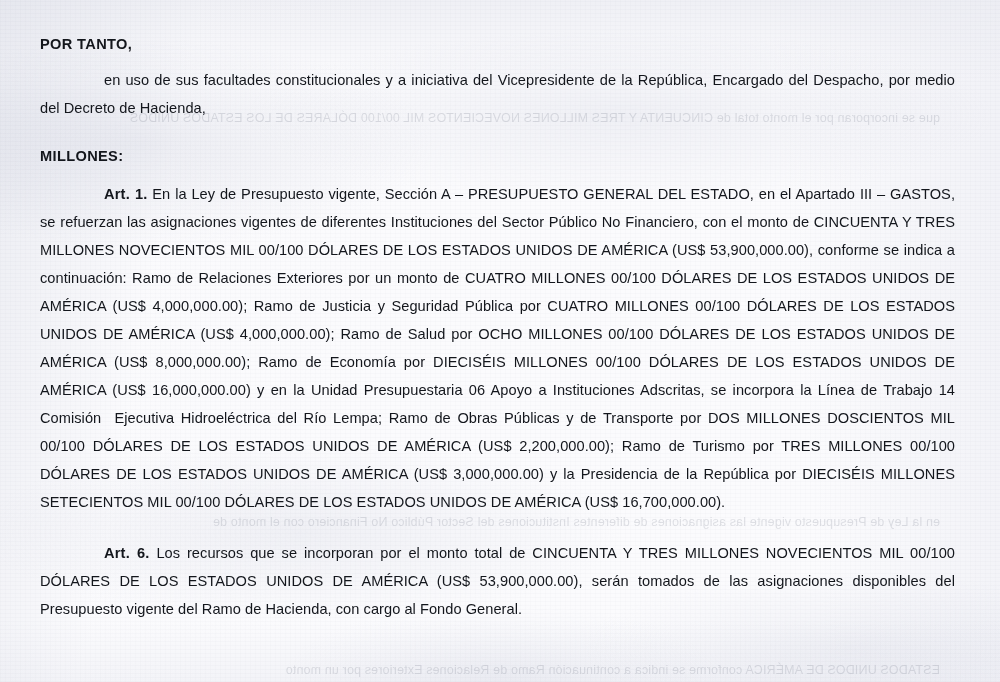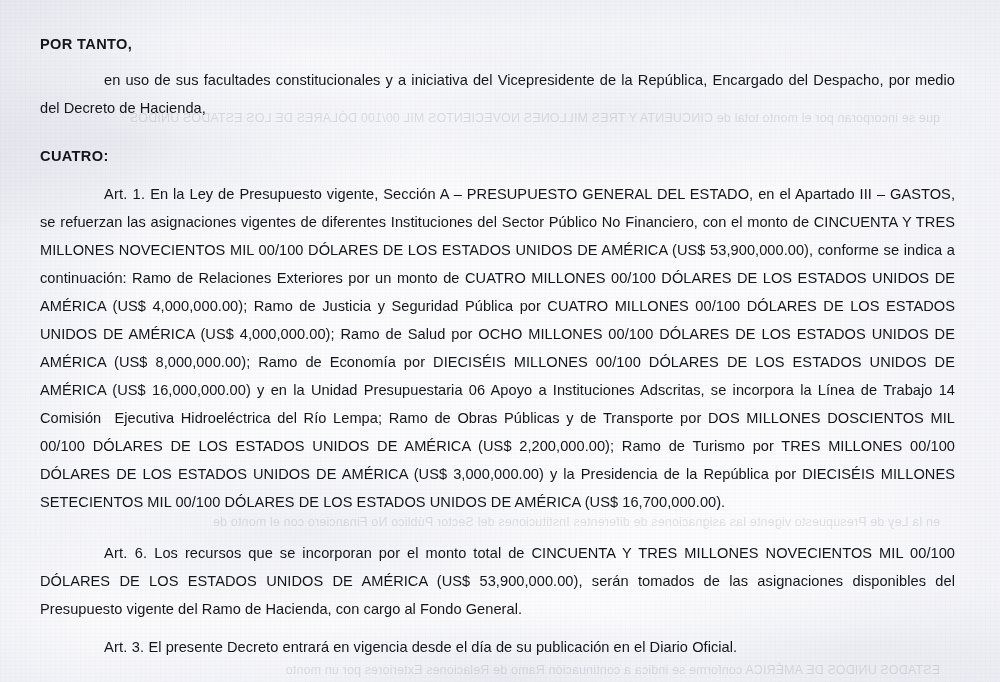--- a/index.html
+++ b/index.html
@@ -70,21 +70,21 @@
   p.para {
     margin: 0;
     text-align: justify;
     text-justify: inter-word;
     white-space: pre-wrap;
   }
   p.para.indent   { text-indent: 64px; }
   p.last          { text-align: left; }
 
   .lbl {
-    font-weight: normal;
+    font-weight: bold;
     letter-spacing: 0.2px;
   }
 
   .heading {
     margin: 0;
     font-weight: bold;
     font-size: 14.6px;
     letter-spacing: 0.35px;
     line-height: 28px;
   }
@@ -134,29 +134,26 @@
 
     <div class="blk-por-tanto">
       <p class="heading">POR TANTO,</p>
     </div>
 
     <div class="blk-enuso">
       <p class="para indent">en uso de sus facultades constitucionales y a iniciativa del Vicepresidente de la República, Encargado del Despacho, por medio del Decreto de Hacienda,</p>
     </div>
 
     <div class="blk-decreta">
-      <p class="heading">CUATRO:</p>
+      <p class="heading">MILLONES:</p>
     </div>
 
     <div class="blk-art1">
       <p class="para indent"><span class="lbl">Art. 1.</span><span> En la Ley de Presupuesto vigente, Sección A – PRESUPUESTO GENERAL DEL ESTADO, en el Apartado III – GASTOS, se refuerzan las asignaciones vigentes de diferentes Instituciones del Sector Público No Financiero, con el monto de CINCUENTA Y TRES MILLONES NOVECIENTOS MIL 00/100 DÓLARES DE LOS ESTADOS UNIDOS DE AMÉRICA (US$ 53,900,000.00), conforme se indica a continuación: Ramo de Relaciones Exteriores por un monto de CUATRO MILLONES 00/100 DÓLARES DE LOS ESTADOS UNIDOS DE AMÉRICA (US$ 4,000,000.00); Ramo de Justicia y Seguridad Pública por CUATRO MILLONES 00/100 DÓLARES DE LOS ESTADOS UNIDOS DE AMÉRICA (US$ 4,000,000.00); Ramo de Salud por OCHO MILLONES 00/100 DÓLARES DE LOS ESTADOS UNIDOS DE AMÉRICA (US$ 8,000,000.00); Ramo de Economía por DIECISÉIS MILLONES 00/100 DÓLARES DE LOS ESTADOS UNIDOS DE AMÉRICA (US$ 16,000,000.00) y en la Unidad Presupuestaria 06 Apoyo a Instituciones Adscritas, se incorpora la Línea de Trabajo 14 Comisión  Ejecutiva Hidroeléctrica del Río Lempa; Ramo de Obras Públicas y de Transporte por DOS MILLONES DOSCIENTOS MIL 00/100 DÓLARES DE LOS ESTADOS UNIDOS DE AMÉRICA (US$ 2,200,000.00); Ramo de Turismo por TRES MILLONES 00/100 DÓLARES DE LOS ESTADOS UNIDOS DE AMÉRICA (US$ 3,000,000.00) y la Presidencia de la República por DIECISÉIS MILLONES SETECIENTOS MIL 00/100 DÓLARES DE LOS ESTADOS UNIDOS DE AMÉRICA (US$ 16,700,000.00).</span></p>
     </div>
 
     <div class="blk-art2">
       <p class="para indent"><span class="lbl">Art. 6.</span><span> Los recursos que se incorporan por el monto total de CINCUENTA Y TRES MILLONES NOVECIENTOS MIL 00/100 DÓLARES DE LOS ESTADOS UNIDOS DE AMÉRICA (US$ 53,900,000.00), serán tomados de las asignaciones disponibles del Presupuesto vigente del Ramo de Hacienda, con cargo al Fondo General.</span></p>
     </div>
 
-    <div class="blk-art3">
-      <p class="para indent last"><span class="lbl">Art. 3.</span><span> El presente Decreto entrará en vigencia desde el día de su publicación en el Diario Oficial.</span></p>
-    </div>
 
   </div>
 </div>
 
 </body></html>

